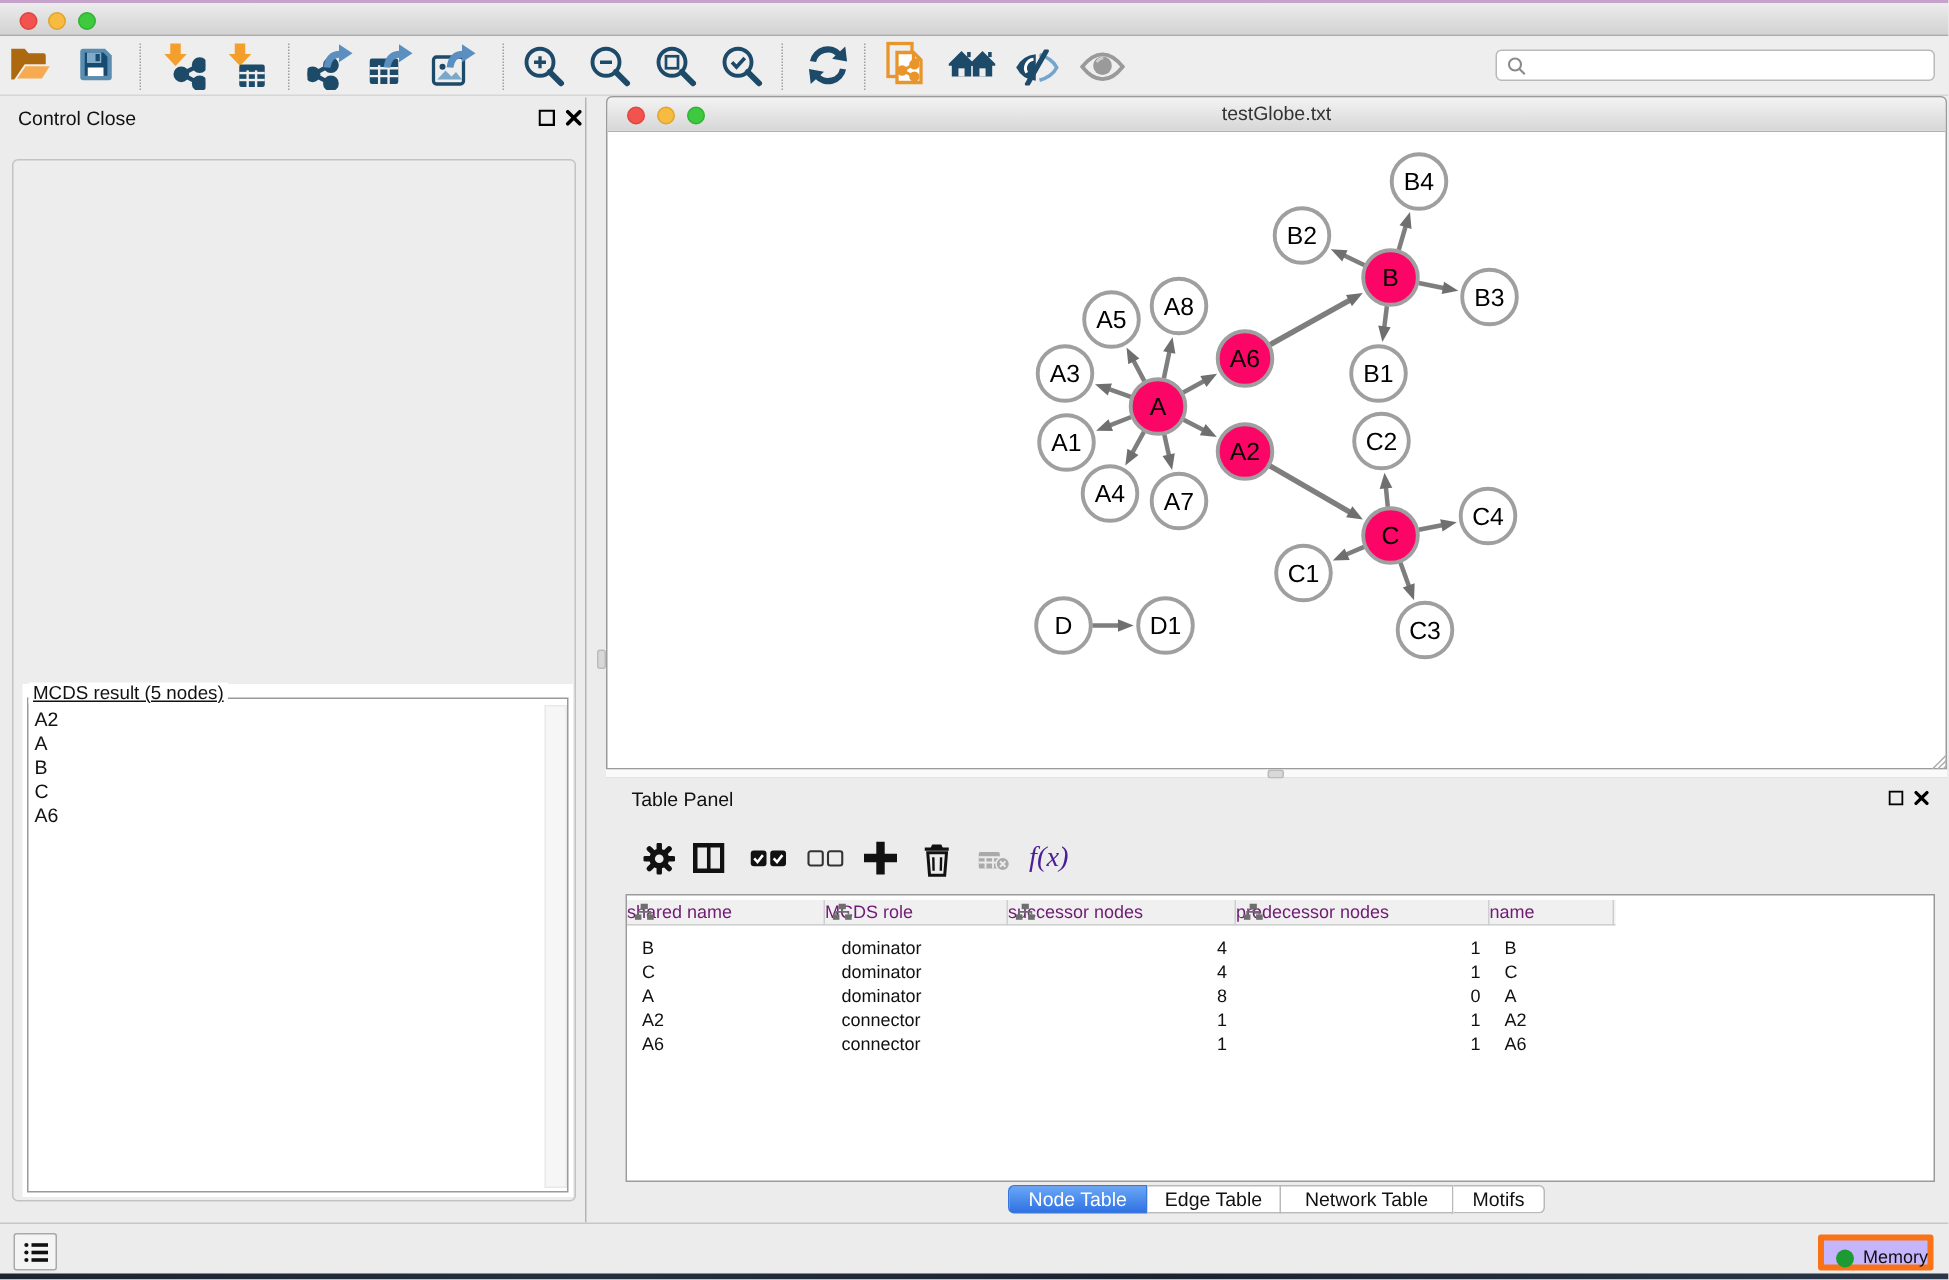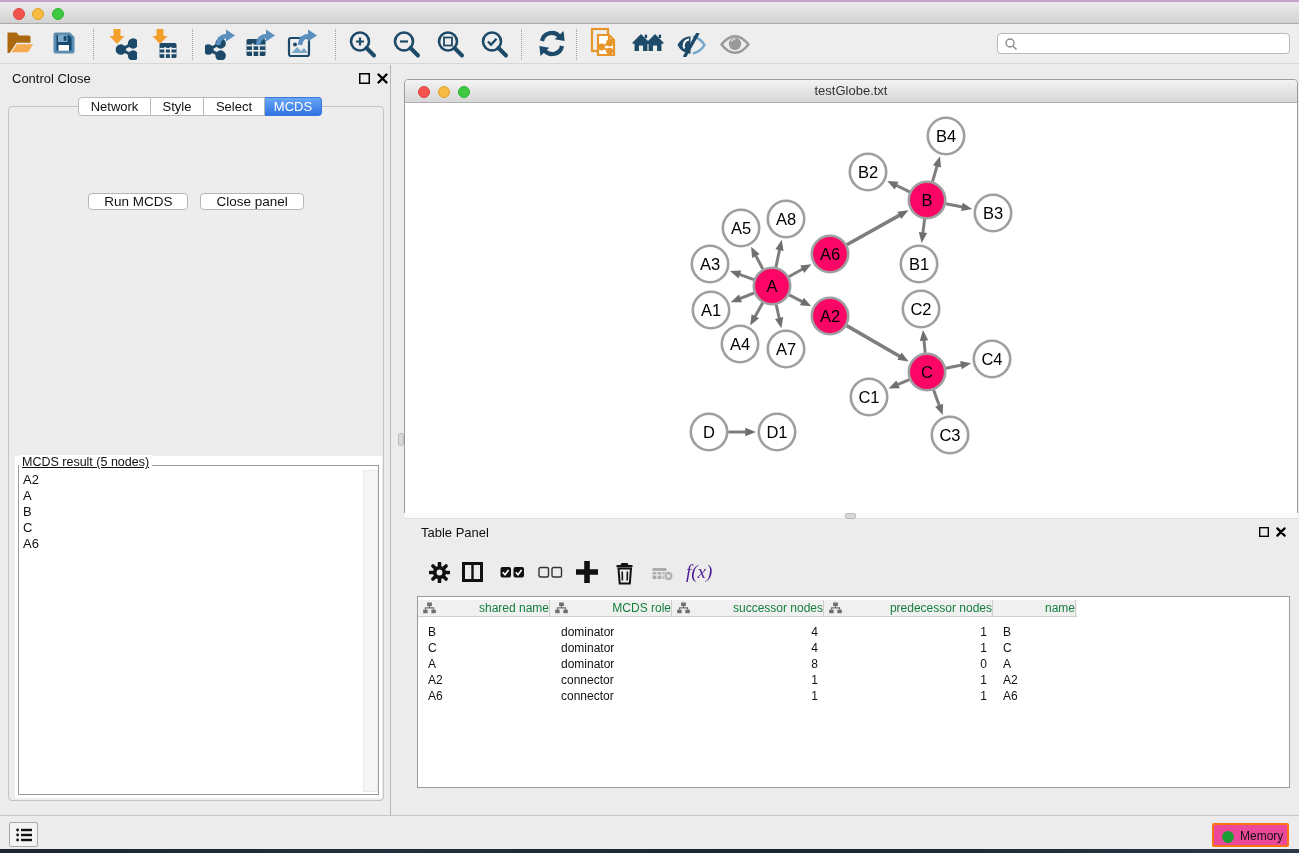--- a/index.html
+++ b/index.html
@@ -40,43 +40,43 @@
     font-size:13.5px; color:#111; height:17px; line-height:15px; padding:0 15px; }
   #grp { left:6px; top:349px; width:367px; height:342px; background:#fff; }
   #grpborder { position:absolute; left:3px; right:3px; top:9px; bottom:3px; border:1px solid #9a9a9a; }
   #grptitle { left:4px; top:-1px; background:#fff; padding:0 3px; font-size:12.5px; color:#111; z-index:2;text-decoration:underline; }
   #grp .sb { position:absolute; right:4px; top:14px; width:15px; height:322px; background:#f6f6f6; border:1px solid #e9e9e9; }
   #grp ul { list-style:none; font-size:13px; color:#111; padding:16px 0 0 8px; }
   #grp li { height:16px; line-height:16px; }
 
   
   #nwin { left:404px; top:64px; width:894px; height:449px; border:1px solid #9b9b9b;
-    border-radius:4px 4px 0 0; background:#fff;margin-top:15px; }
+    border-radius:4px 4px 0 0; background:#fff; }
   #ntitle { left:0; top:0; width:100%; height:23px; background:linear-gradient(#f3f3f3,#d7d7d7);
     border-bottom:1px solid #b0b0b0; border-radius:4px 4px 0 0; }
   #ntitle .t { width:100%; text-align:center; top:3px; font-size:13px; color:#333; }
   #nwin .light { top:6px; }
   #nbottom { left:404px; top:513px; width:894px; height:6px; background:#fafafa; border-bottom:1px solid #e2e2e2; }
 
   
   #tpanel { left:404px; top:519px; width:895px; height:296px; background:#ececec; }
   #tpanel .hdr { left:17px; top:6px; font-size:13px; color:#111; }
   #ttable { left:13px; top:77px; width:873px; height:192px; background:#fff; border:1px solid #9b9b9b; }
   .trow { position:absolute; left:0; width:100%; height:16px; font-size:12px; color:#111; }
   .tcell { position:absolute; top:0; height:16px; line-height:16px; }
   #thead { position:absolute; left:0; top:3px; width:659px; height:17px; background:#f0f0f0; border-bottom:1px solid #cfcfcf; }
-  .hcell { position:absolute; top:0; height:17px; line-height:17px; font-size:12px; color:#15803d;
-    border-right:1px solid #cfcfcf; text-align:right; }
+  .hcell { position:absolute; top:0; height:17px; line-height:17px; font-size:12px; color:#701a75;
+    border-right:1px solid #cfcfcf; text-align:left; }
   .btabs { font-size:13px; color:#111; }
 
   
   #statusbar { left:0; top:815px; width:1299px; height:34px; background:#ececec; border-top:1px solid #c6c6c6; }
   #deskstrip { left:0; top:849px; width:1299px; height:4px;
     background:linear-gradient(90deg,#1b2430,#232f3e 30%,#1a2330 60%,#2a3748); }
-  #membtn { right:10px; top:7px; width:77px; height:24px; background:#ec4899; border:2px solid #f97316;
+  #membtn { right:10px; top:7px; width:77px; height:24px; background:#c4b5fd; border:4px solid #f97316;
     border-radius:2px; font-size:12px; color:#111;padding-left:23px; }
   #listbtn { left:9px; top:6px; width:29px; height:25px; background:#f4f4f4; border:1px solid #a9a9a9; border-radius:2px; }
 </style>
 </head>
 <body>
   <div id="topline" class="abs"></div>
   <div id="titlebar" class="abs">
     <div class="light abs" style="left:13px;background:#f3534f;border:1px solid #e0443e;"></div>
     <div class="light abs" style="left:32px;background:#f6bb40;border:1px solid #e0a32e;"></div>
     <div class="light abs" style="left:52px;background:#3ec93f;border:1px solid #2fb233;"></div>
@@ -216,30 +216,21 @@
   </div>
 
   <div id="cpanel" class="abs">
     <div class="hdr abs">Control Close</div>
     <svg class="abs" style="left:359px;top:8px" width="11" height="11" viewBox="0 0 11 11">
       <rect x="0.75" y="0.75" width="9.5" height="9.5" fill="none" stroke="#000" stroke-width="1.5"></rect>
     </svg>
     <svg class="abs" style="left:377px;top:8px" width="11" height="11" viewBox="0 0 11 11">
       <path d="M1.5 1.5 L9.5 9.5 M9.5 1.5 L1.5 9.5" stroke="#000" stroke-width="2.4" stroke-linecap="round"></path>
     </svg>
-    <div class="tabbar abs" style="left:78px;top:32px;">
-      <div class="tab first" style="width:73px">Network</div>
-      <div class="tab" style="width:53px">Style</div>
-      <div class="tab" style="width:61px">Select</div>
-      <div class="tab sel last" style="width:57px">MCDS</div>
-    </div>
     <div id="cbox" class="abs">
-      <div id="btnrow" class="abs">
-        <span class="mbtn" style="margin-right:12px;">Run MCDS</span><span class="mbtn">Close panel</span>
-      </div>
       <div id="grp" class="abs">
         <div id="grpborder"></div>
         <div id="grptitle" class="abs">MCDS result (5 nodes)</div>
         <div class="sb"></div>
         <ul>
           <li>A2</li>
           <li>A</li>
           <li>B</li>
           <li>C</li>
           <li>A6</li>
@@ -467,20 +458,26 @@
         </div>
         <div class="trow" style="top:91px">
           <div class="tcell" style="left:10px">A6</div>
           <div class="tcell" style="left:143px">connector</div>
           <div class="tcell" style="left:254px;width:146px;text-align:right">1</div>
           <div class="tcell" style="left:406px;width:163px;text-align:right">1</div>
           <div class="tcell" style="left:585px">A6</div>
         </div>
       </div>
     </div>
+    <div class="btabs abs" style="left:268px;top:271px;">
+      <div class="tab first sel" style="width:93px">Node Table</div>
+      <div class="tab" style="width:89px">Edge Table</div>
+      <div class="tab" style="width:115px">Network Table</div>
+      <div class="tab last" style="width:61px">Motifs</div>
+    </div>
   </div>
 
   <div id="statusbar" class="abs">
     <div id="listbtn" class="abs">
       <svg style="position:absolute;left:6px;top:5px" width="16" height="14" viewBox="0 0 16 14">
         <circle cx="1.6" cy="2" r="1.4" fill="#111"></circle>
         <rect x="5" y="0.8" width="11" height="2.4" fill="#111"></rect>
         <circle cx="1.6" cy="7" r="1.4" fill="#111"></circle>
         <rect x="5" y="5.8" width="11" height="2.4" fill="#111"></rect>
         <circle cx="1.6" cy="12" r="1.4" fill="#111"></circle>

